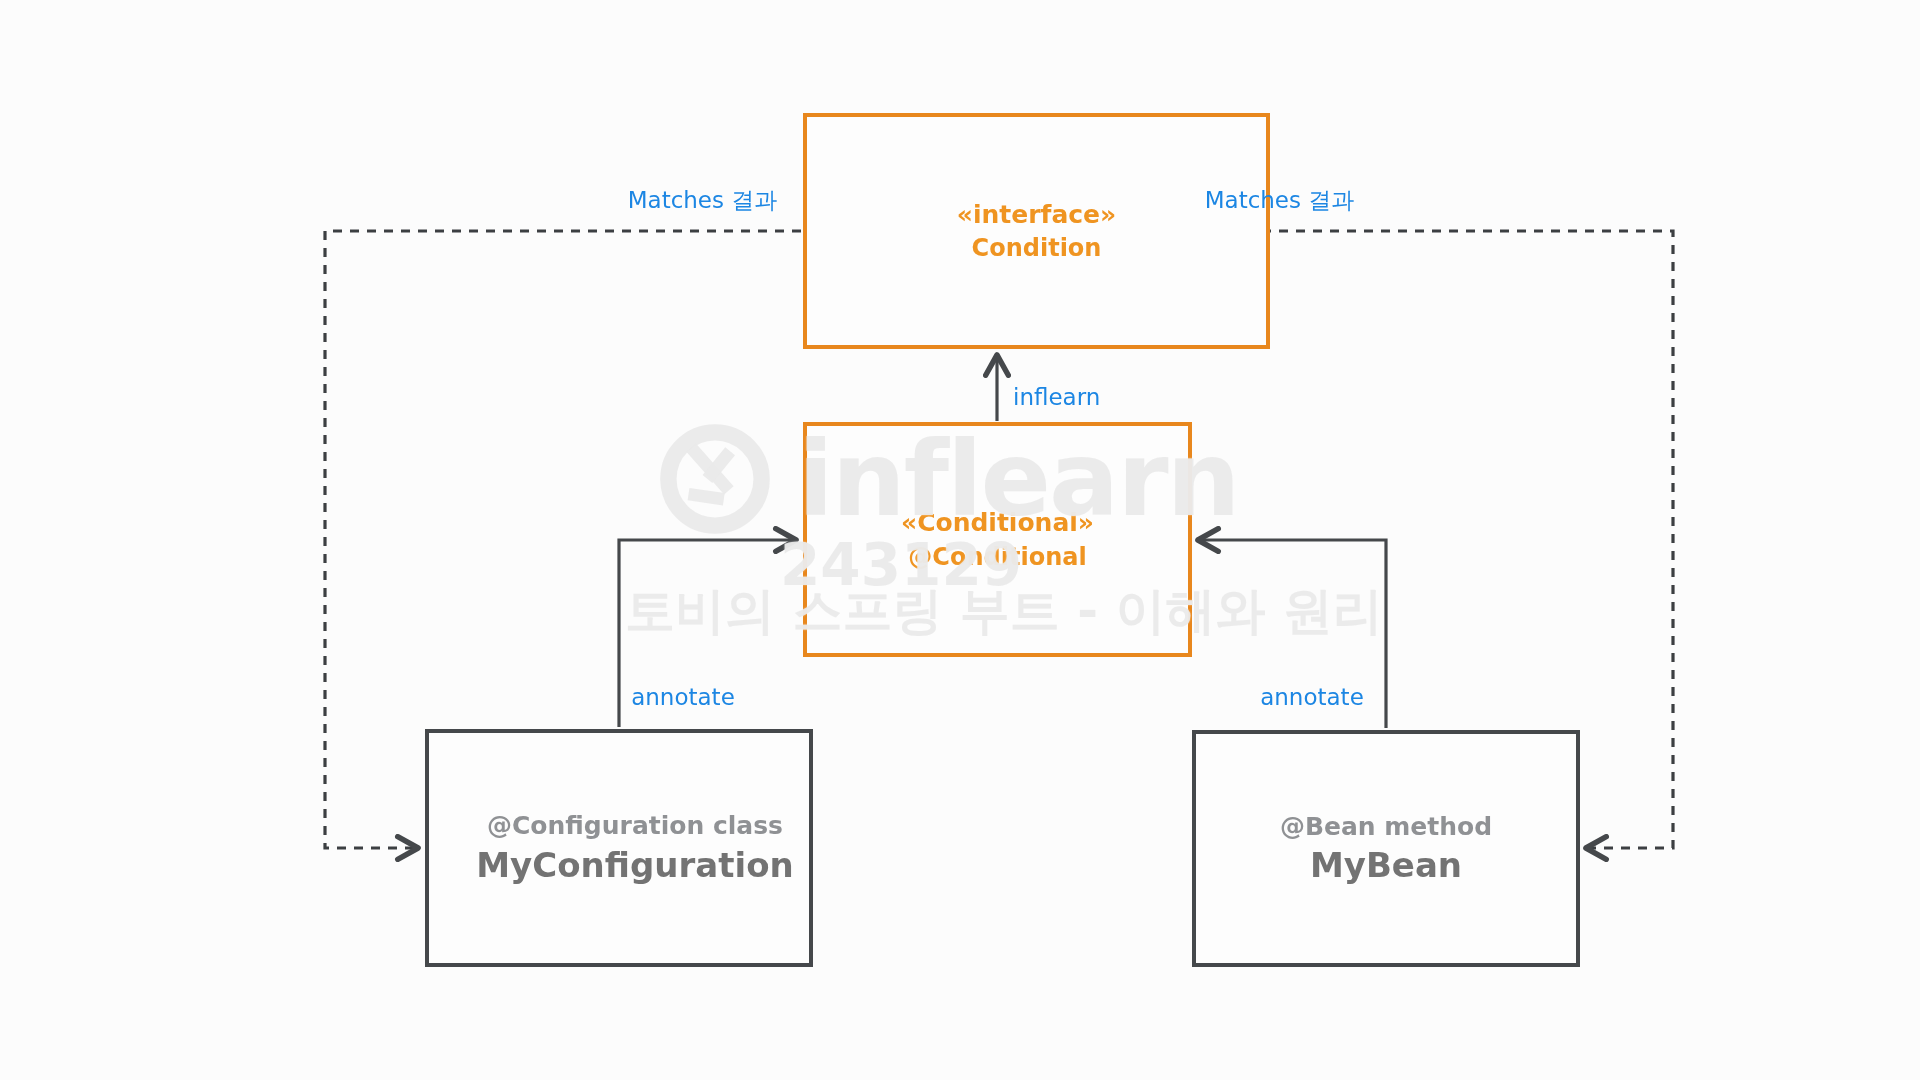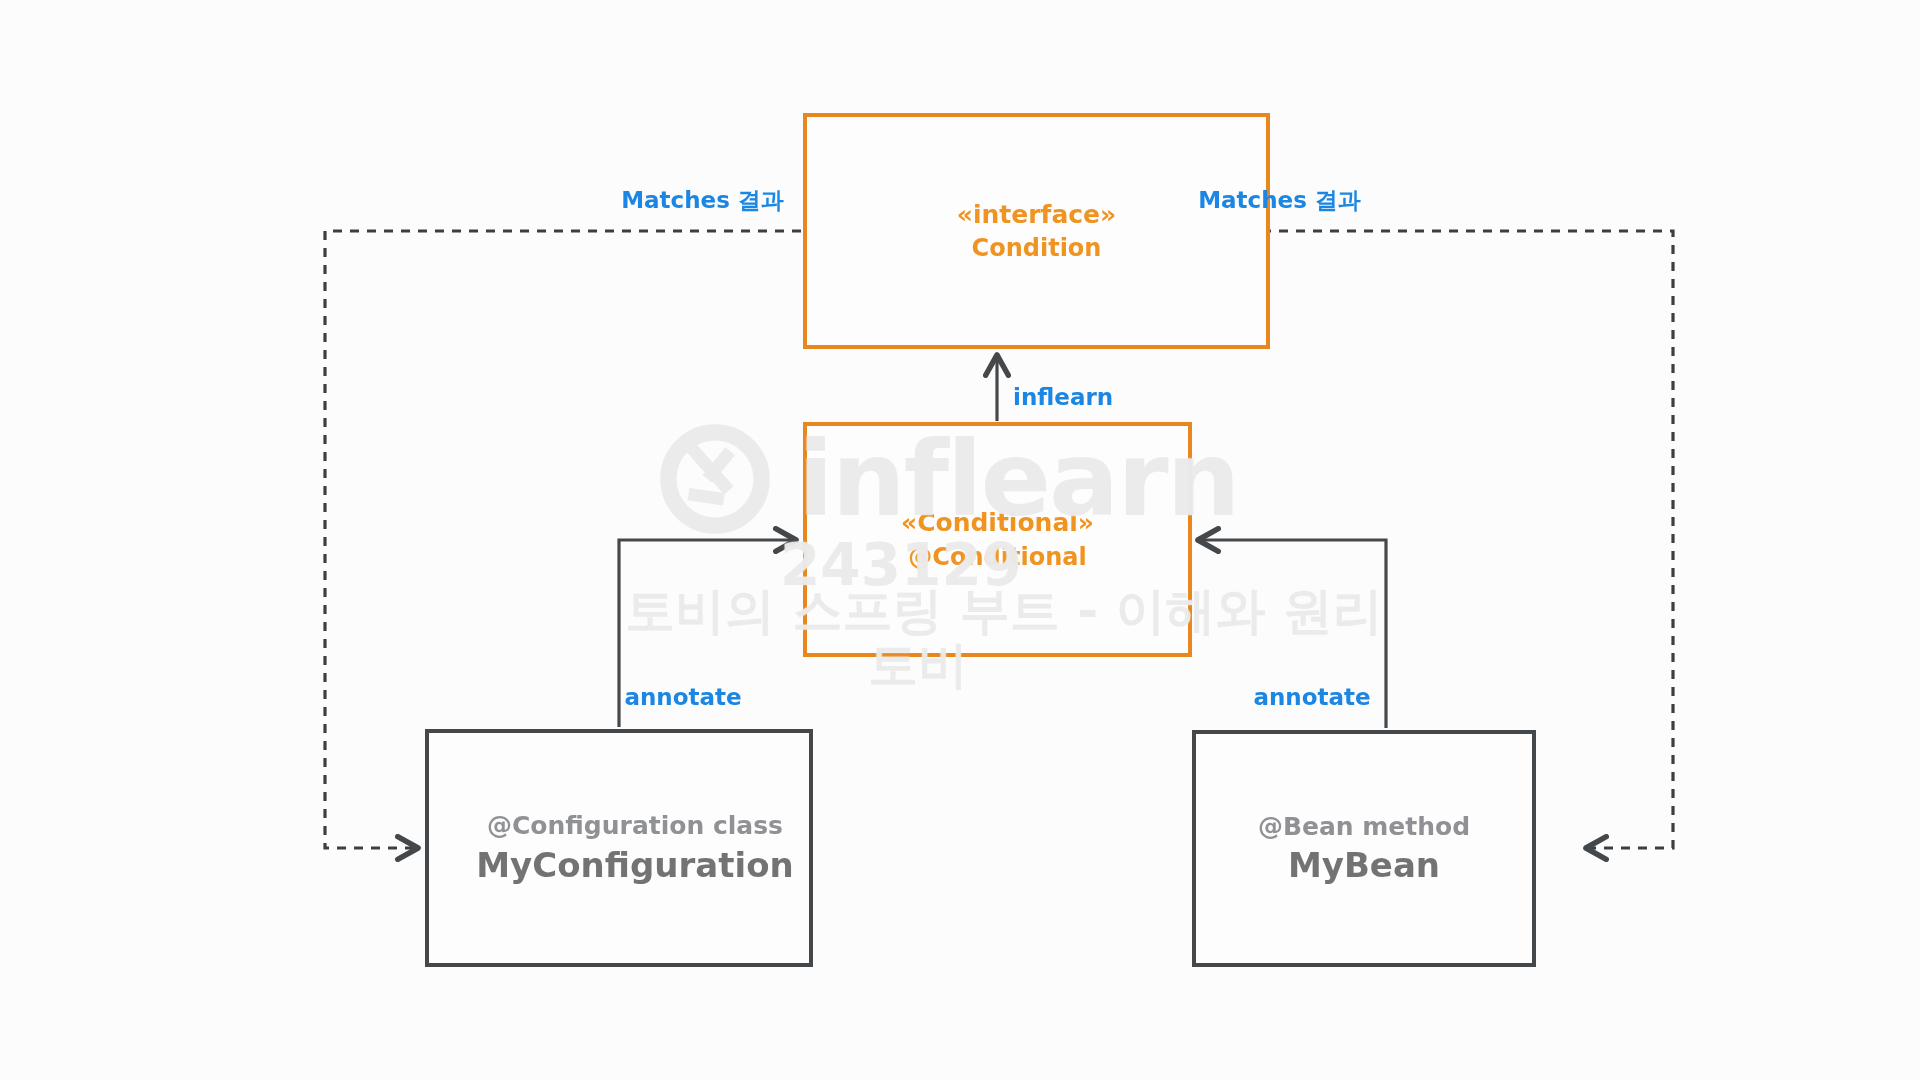--- a/index.html
+++ b/index.html
@@ -23,24 +23,24 @@
   .node.orange{border:4px solid #e8871d;}
   .node.dark{border:4px solid #45484b;}
   .stereotype{font-size:25px;font-weight:bold;line-height:1.1;}
   .node-name{font-size:24px;font-weight:bold;line-height:1.1;}
   .node.orange .stereotype,.node.orange .node-name{color:#ef9421;}
   .node.dark .stereotype{color:#8f9194;font-weight:600;}
   .node.dark .node-name{color:#737373;font-size:34px;}
   #node-condition   {left:803px;top:113px;width:467px;height:236px;}
   #node-conditional {left:803px;top:422px;width:389px;height:235px;}
   #node-myconfig    {left:425px;top:729px;width:388px;height:238px;padding-left:32px;}
-  #node-mybean      {left:1192px;top:730px;width:344px;height:237px;}
+  #node-mybean      {left:1192px;top:730px;width:388px;height:237px;}
   
   .edge-label{
-    position:absolute;color:#1c86e3;font-weight:bold;font-size:23px;
+    position:absolute;color:#1c86e3;font-weight:normal;font-size:23px;
     line-height:1.1;white-space:nowrap;
   }
   #label-matches-left {left:575px;top:188px;width:255px;text-align:center;}
   #label-matches-right{left:1152px;top:188px;width:255px;text-align:center;}
   #label-element      {left:1013px;top:385px;}
   #label-annotate-left{left:619px;top:685px;width:128px;text-align:center;}
   #label-annotate-right{left:1248px;top:685px;width:128px;text-align:center;}
   
   .watermark{
     position:absolute;left:0;top:0;width:1920px;height:1080px;
@@ -124,16 +124,15 @@
       <svg class="wm-logo" viewBox="0 0 100 100">
         <circle cx="50" cy="50" r="37" stroke-width="13"></circle>
         <path d="M31 25 L61 59" stroke-width="10"></path>
         <path d="M62 28 L44 50" stroke-width="10"></path>
         <path d="M29 62 L57 66" stroke-width="10"></path>
       </svg>
       <div class="wm-wordmark">inflearn</div>
     </div>
     <div class="wm-code">243129</div>
     <div class="wm-title">토비의 스프링 부트 - 이해와 원리</div>
-    <div class="wm-author">토비</div>
   </div>
 
 </div>
 
 </body></html>

